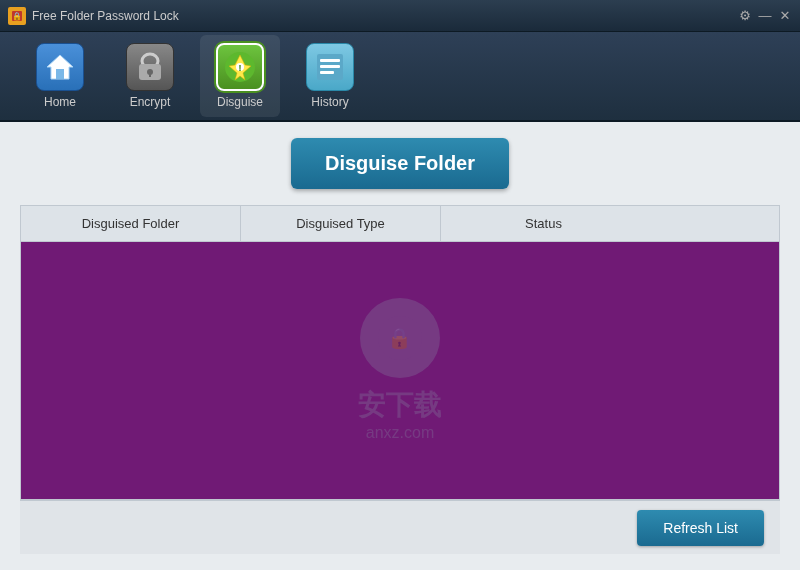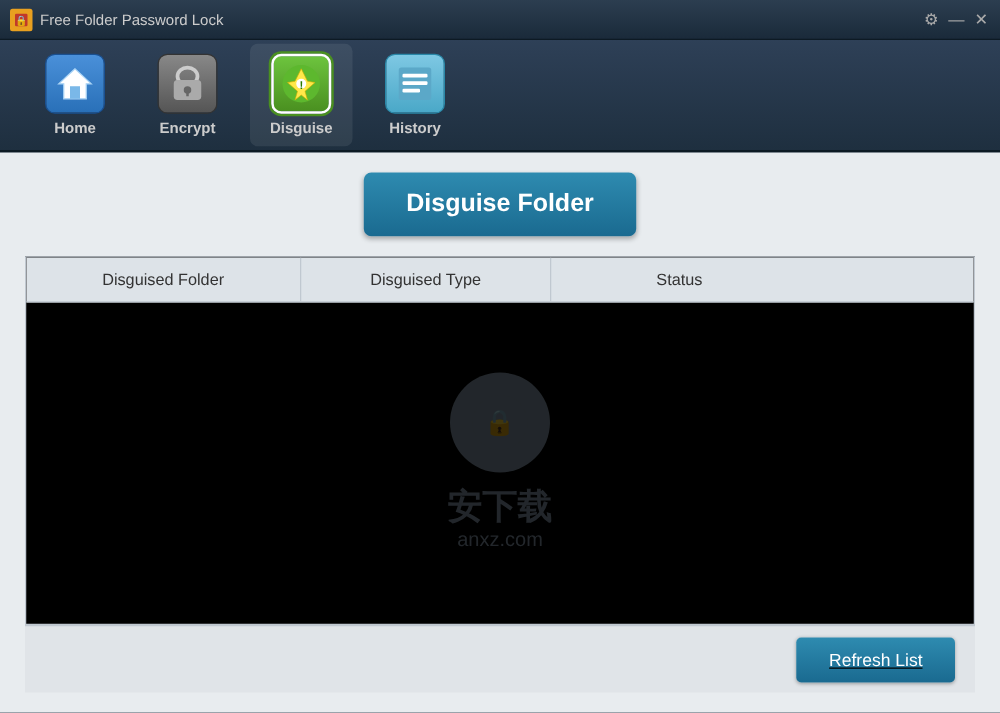--- a/index.html
+++ b/index.html
@@ -73,21 +73,20 @@
       width: 48px;
       height: 48px;
       margin-bottom: 4px;
       border-radius: 8px;
       display: flex; align-items: center; justify-content: center;
     }
     .nav-label {
       color: #ccc;
       font-size: 12px;
       text-align: center;
-      font-weight: bold;
     }
 
     
     .icon-home {
       background: linear-gradient(to bottom, #4a90d9, #2970b8);
       border: 1px solid #1a5090;
     }
     
     .icon-encrypt {
       background: linear-gradient(to bottom, #888, #555);
@@ -126,21 +125,21 @@
       border: none;
       border-radius: 6px;
       cursor: pointer;
       box-shadow: 0 2px 4px rgba(0,0,0,0.3);
     }
 
     
     .table-container {
       flex: 1;
       border: 1px solid #c0c8d0;
-      background: #000000;
+      background: #701a75;
       overflow: hidden;
     }
     .table-header {
       display: grid;
       grid-template-columns: 220px 200px 205px 1fr;
       background: #dde3e8;
       border-bottom: 1px solid #c0c8d0;
     }
     .table-header-cell {
       padding: 10px 12px;
@@ -190,21 +189,20 @@
     
     .bottom-bar {
       height: 54px;
       background: #e0e4e8;
       border-top: 1px solid #c0c8d0;
       display: flex;
       align-items: center;
       justify-content: flex-end;
       padding: 0 16px;
       gap: 10px;
-      text-decoration: underline;
     }
     .bottom-btn {
       padding: 10px 26px;
       background: linear-gradient(to bottom, #2e8bb0, #1a6a90);
       color: #fff;
       font-size: 14px;
       border: none;
       border-radius: 4px;
       cursor: pointer;
       box-shadow: 0 1px 3px rgba(0,0,0,0.3);

